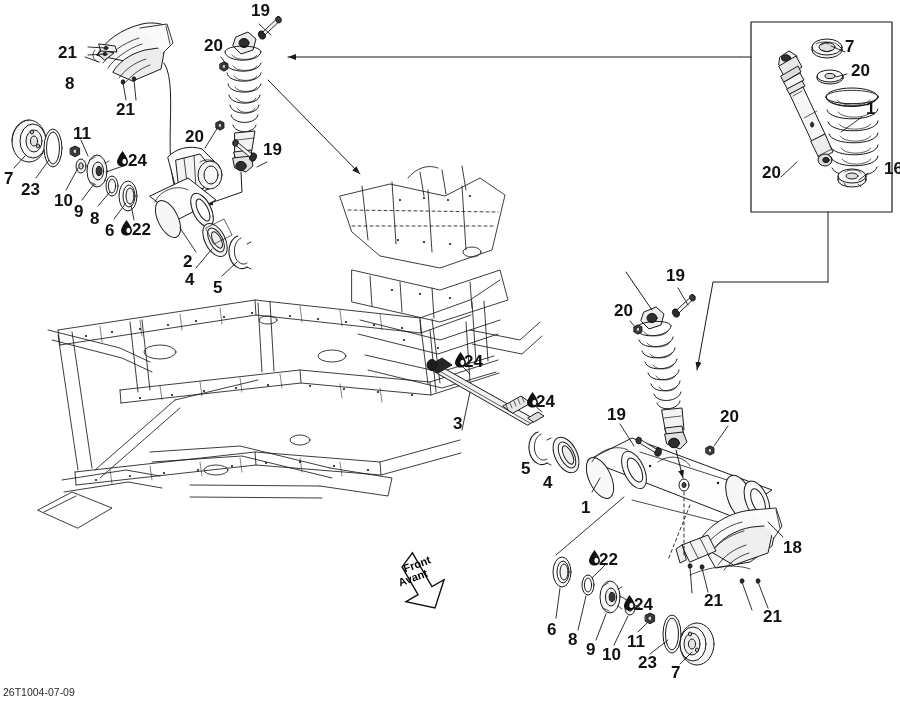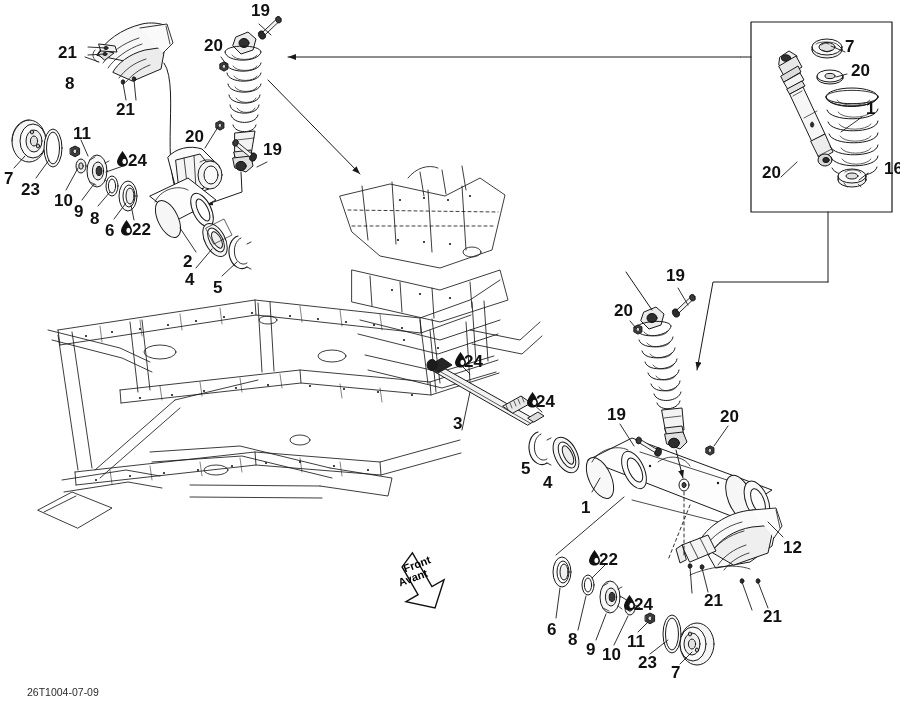--- a/index.html
+++ b/index.html
@@ -18,21 +18,21 @@
   }
   .watermark{
     position:absolute;
     font-family:"Liberation Serif", serif;
     font-style:italic;font-weight:700;font-size:25px;
     color:#f8736b;white-space:nowrap;letter-spacing:-0.4px;
   }
   .codeid{
     position:absolute;
     font-family:"Liberation Sans", sans-serif;
-    font-size:10.5px;color:#2b2b2b;white-space:nowrap;margin-left:24px;
+    font-size:10.5px;color:#2b2b2b;white-space:nowrap;
   }
   .frontarrow{position:absolute;}
   .frontarrow .ftext{
     position:absolute;
     font-family:"Liberation Sans", sans-serif;
     font-weight:700;font-size:11px;color:#000;
     line-height:11px;
     transform:rotate(-20deg);
     transform-origin:left top;
     white-space:nowrap;
@@ -635,21 +635,21 @@
 
   <div class="lbl" style="left:521px;top:460px">5</div>
   <div class="lbl" style="left:543px;top:474px">4</div>
   <div class="lbl" style="left:581px;top:499px">1</div>
 
   <div class="lbl" style="left:666px;top:267px">19</div>
   <div class="lbl" style="left:614px;top:302px">20</div>
   <div class="lbl" style="left:607px;top:406px">19</div>
   <div class="lbl" style="left:720px;top:408px">20</div>
 
-  <div class="lbl" style="left:783px;top:539px">12</div>
+  <div class="lbl" style="left:783px;top:539px">18</div>
   <div class="lbl" style="left:704px;top:592px">21</div>
   <div class="lbl" style="left:763px;top:608px">21</div>
 
   <div class="lbl" style="left:599px;top:551px">22</div>
   <div class="lbl" style="left:634px;top:596px">24</div>
   <div class="lbl" style="left:547px;top:621px">6</div>
   <div class="lbl" style="left:568px;top:631px">8</div>
   <div class="lbl" style="left:586px;top:641px">9</div>
   <div class="lbl" style="left:602px;top:646px">10</div>
   <div class="lbl" style="left:627px;top:633px">11</div>

